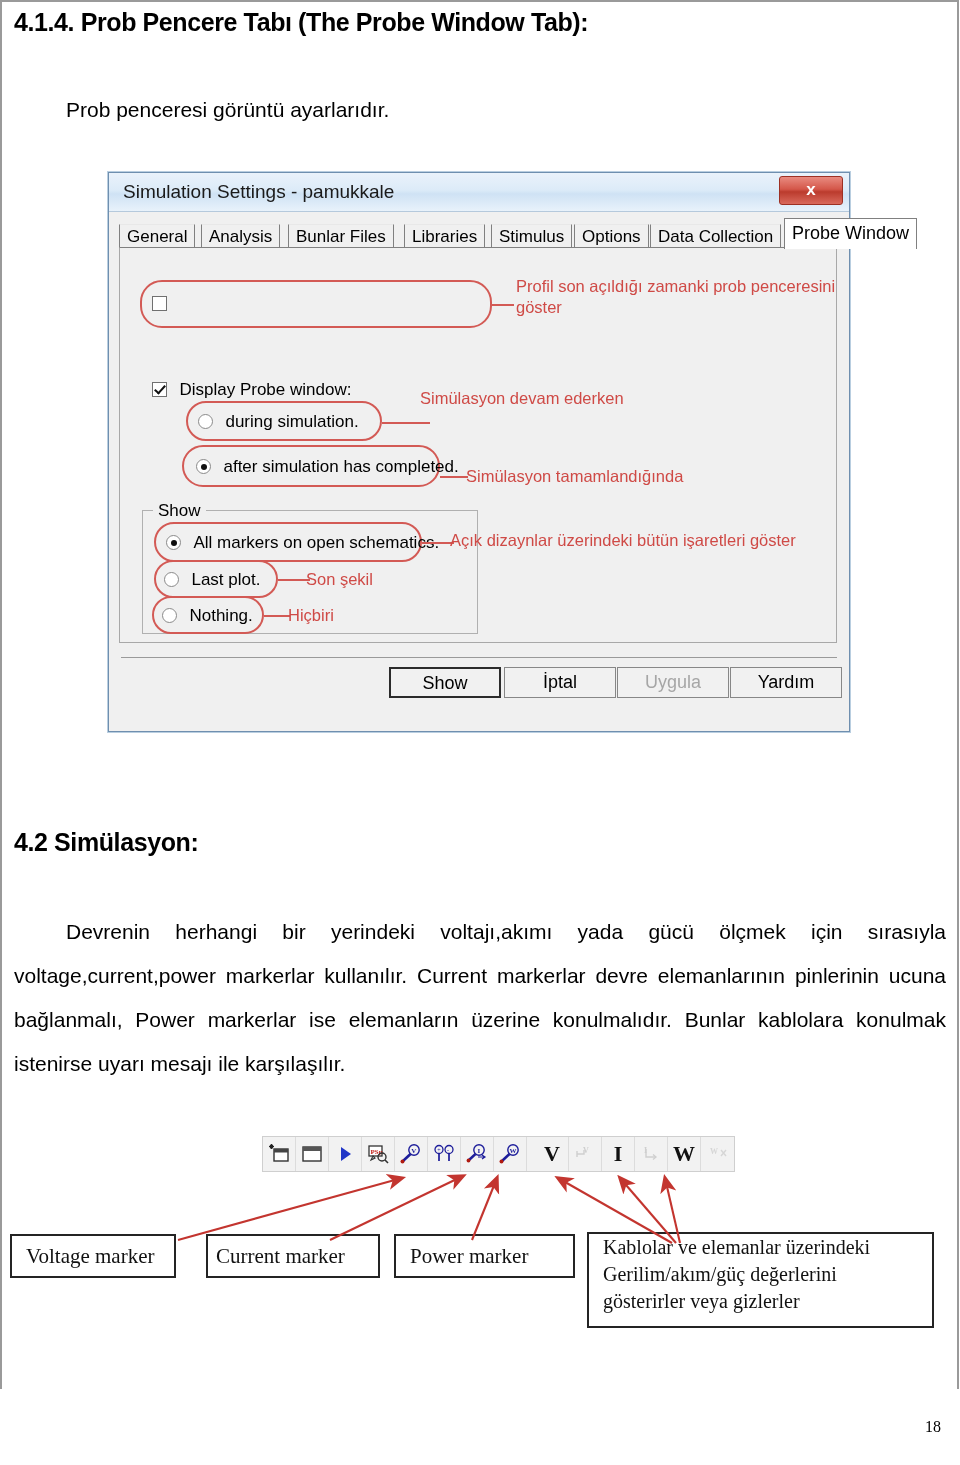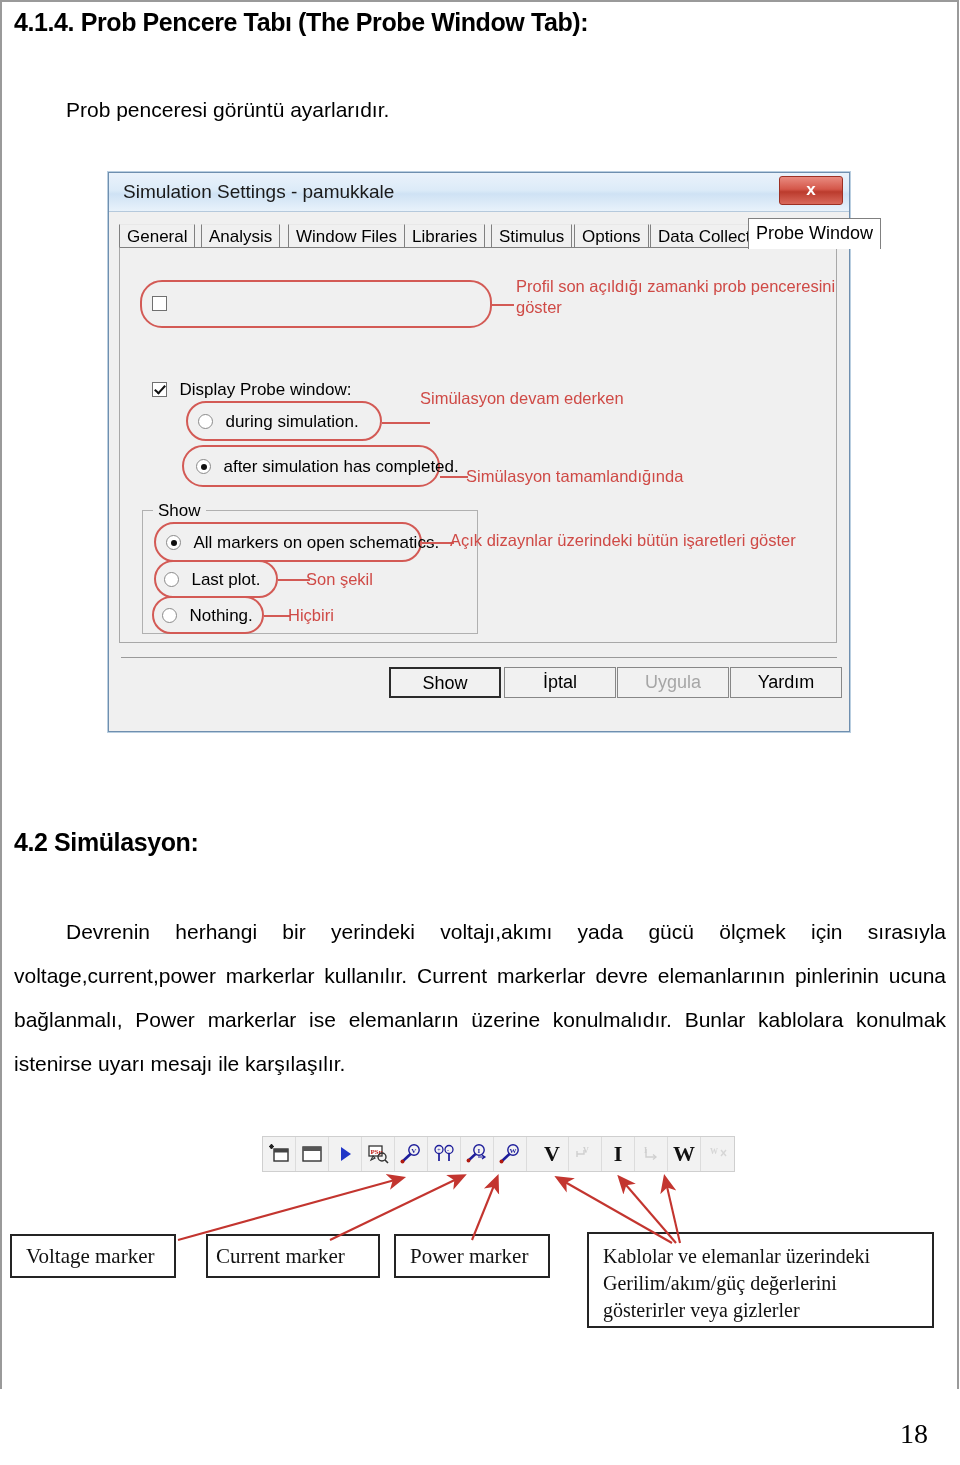--- a/index.html
+++ b/index.html
@@ -50,24 +50,24 @@
   }
   #sim-paragraph {
     left: 14px; top: 910px;
     width: 932px;
     text-align: justify;
     text-indent: 52px;
   }
 
   .page-number {
     position: absolute;
-    right: 32px;
+    right: 19px;
     top: 1418px;
     font-family: "Liberation Serif", serif;
-    font-size: 28px;
+    font-size: 16px;
     text-align: center;
   }
 
   
   .dialog {
     position: absolute;
     left: 108px;
     top: 172px;
     width: 742px;
     height: 560px;
@@ -307,21 +307,21 @@
   .marker-box {
     position: absolute;
     border: 2px solid #242424;
     box-sizing: border-box;
     font-family: "Liberation Serif", serif;
     font-size: 21px;
     color: #111;
     padding: 8px 0 0 14px;
   }
   .marker-box.multiline {
-    padding-top: 9px;
+    padding-top: 0;
     line-height: 27px;
     font-size: 20px;
   }
 
   .arrow-svg {
     position: absolute;
     left: 0; top: 0;
     width: 960px;
     height: 1465px;
     pointer-events: none;
@@ -338,26 +338,26 @@
 <div class="dialog">
 
   <div class="dlg-titlebar">
     <div class="dlg-title">Simulation Settings - pamukkale</div>
     <div class="dlg-close">x</div>
   </div>
 
   <div class="dlg-tabs">
     <div class="dlg-tab" style="left:0px;">General</div>
     <div class="dlg-tab" style="left:82px;">Analysis</div>
-    <div class="dlg-tab" style="left:169px;">Window Files</div>
+    <div class="dlg-tab" style="left:169px;">Bunlar Files</div>
     <div class="dlg-tab" style="left:285px;">Libraries</div>
     <div class="dlg-tab" style="left:372px;">Stimulus</div>
     <div class="dlg-tab" style="left:455px;">Options</div>
     <div class="dlg-tab" style="left:531px;">Data Collection</div>
-    <div class="dlg-tab active" style="left:629px;">Probe Window</div>
+    <div class="dlg-tab active" style="left:665px;">Probe Window</div>
   </div>
 
   <div class="dlg-panel">
 
     <div class="callout-oval" style="left:20px; top:32px; width:352px; height:48px;"></div>
     <div class="ctl-row" style="left:32px; top:47px;">
       <span class="checkbox-box"></span>
     </div>
     <div class="anno-line" style="left:372px; top:56px; width:22px;"></div>
     <div class="anno-text" style="left:396px; top:28px;">Profil son açıldığı zamanki prob penceresini
@@ -532,21 +532,21 @@
     <svg width="22" height="20" viewBox="0 0 22 20">
       <text x="3" y="10" font-family="Liberation Serif, serif" font-size="8" fill="#d6d6d6" font-weight="bold">W</text>
       <path d="M14 6 L19 12 M19 6 L14 12" stroke="#d6d6d6" stroke-width="1.4"></path>
     </svg>
   </div>
 
 </div>
 
 <div class="marker-box" style="left:10px;  top:1234px; width:166px; height:44px;">Voltage marker</div>
 <div class="marker-box" style="left:206px; top:1234px; width:174px; height:44px;padding-left:8px;">Current marker</div>
-<div class="marker-box" style="left:394px; top:1234px; width:156px; height:44px;">Power marker</div>
+<div class="marker-box" style="left:394px; top:1234px; width:181px; height:44px;">Power marker</div>
 <div class="marker-box multiline" style="left:587px; top:1232px; width:347px; height:96px; white-space:pre-line;">Kablolar ve elemanlar üzerindeki
 Gerilim/akım/güç değerlerini
 gösterirler veya gizlerler</div>
 
 <svg class="arrow-svg">
   <defs>
     <marker id="ah" markerWidth="9" markerHeight="9" refX="7" refY="4.5" orient="auto">
       <polygon points="0,0.6 9,4.5 0,8.4 2.4,4.5" fill="#c3352f"></polygon>
     </marker>
   </defs>

